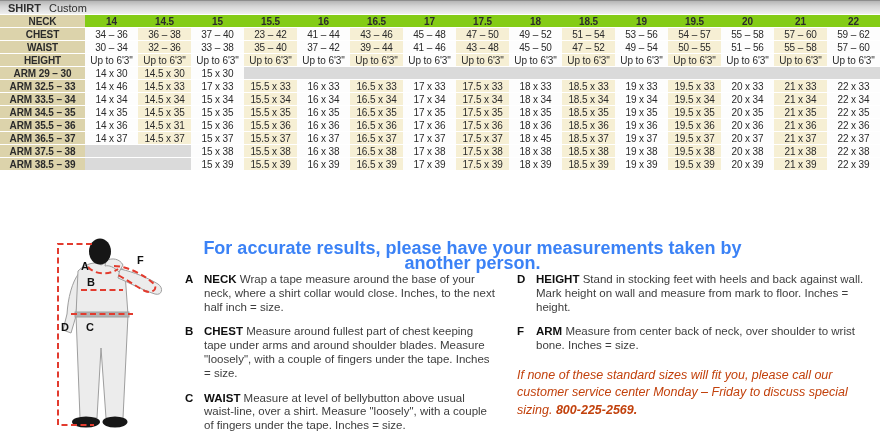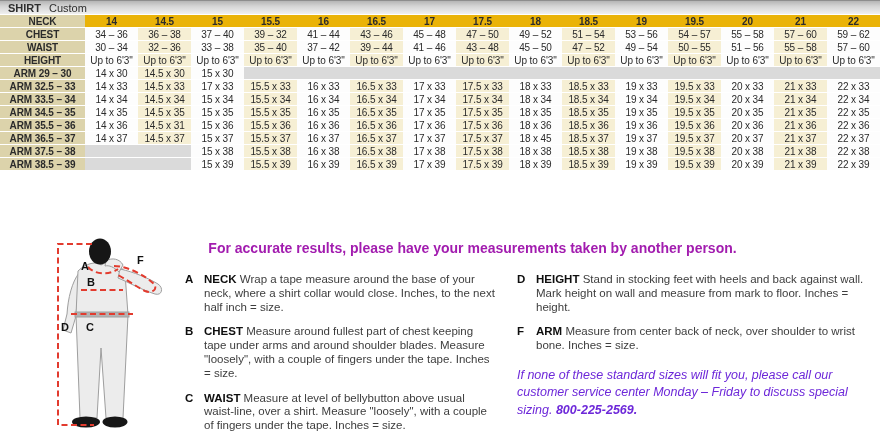--- a/index.html
+++ b/index.html
@@ -17,42 +17,42 @@
   }
   .topbar .t1 { font-weight:bold; }
   .topbar .t2 { margin-left:8px; }
   
   table.size-table { border-collapse:separate; border-spacing:0; width:880px; table-layout:fixed; }
   table.size-table td {
     height:13px; padding:0; border-bottom:1.5px solid #ffffff;
     font-size:10px; letter-spacing:-0.1px; text-align:center; color:#2b2b2b; white-space:nowrap;
   }
   td.label { width:85px; text-align:left; padding-left:8px; background:#dcd3ab; font-weight:bold; font-size:10.3px; }
-  td.head  { background:#eab308; font-weight:bold; font-size:10.5px; }
+  td.head  { background:#84cc16; font-weight:bold; font-size:10.5px; }
   td.c0 { background:#fdfdfd; }
   td.c1 { background:#f6efd4; }
   td.empty { background:#dadada; }
   
   .figure { position:absolute; left:2px; top:236px; }
   .intro {
     position:absolute; left:180px; top:241px; width:585px; text-align:center;
-    font-size:14px; font-weight:bold; color:#a21caf; line-height:14.5px;
+    font-size:18px; font-weight:bold; color:#3b82f6; line-height:14.5px;
   }
   .cols { position:absolute; left:185px; top:273px; right:6px; display:flex; gap:20px; }
   .col-left { width:312px; flex:none; }
   .col-right { flex:1; }
   .item {
     display:grid; grid-template-columns:19px 1fr; margin-bottom:11px;
     font-size:11.5px; line-height:13.8px; color:#3d3d3d;
   }
   .item .letter { font-weight:bold; color:#0f0f0f; }
   .item .term { font-weight:bold; color:#0f0f0f; }
   .footnote {
     margin-top:14px; max-width:352px; font-style:italic; font-size:12.5px;
-    line-height:17.5px; color:#6d28d9;
+    line-height:17.5px; color:#c2410c;
   }
   .footnote b { font-weight:bold; }
   
   .fig-label { font-family:"Liberation Sans", sans-serif; font-size:11px; font-weight:bold; fill:#111; }
 </style>
 </head>
 <body>
 
 <div class="page">
 
@@ -78,21 +78,21 @@
           <td class="head">19.5</td>
           <td class="head">20</td>
           <td class="head">21</td>
           <td class="head">22</td>
         </tr>
         <tr>
           <td class="label">CHEST</td>
           <td class="c0">34 – 36</td>
           <td class="c1">36 – 38</td>
           <td class="c0">37 – 40</td>
-          <td class="c1">39 – 32</td>
+          <td class="c1">23 – 42</td>
           <td class="c0">41 – 44</td>
           <td class="c1">43 – 46</td>
           <td class="c0">45 – 48</td>
           <td class="c1">47 – 50</td>
           <td class="c0">49 – 52</td>
           <td class="c1">51 – 54</td>
           <td class="c0">53 – 56</td>
           <td class="c1">54 – 57</td>
           <td class="c0">55 – 58</td>
           <td class="c1">57 – 60</td>
@@ -147,21 +147,21 @@
           <td class="empty"></td>
           <td class="empty"></td>
           <td class="empty"></td>
           <td class="empty"></td>
           <td class="empty"></td>
           <td class="empty"></td>
           <td class="empty"></td>
         </tr>
         <tr>
           <td class="label">ARM 32.5 – 33</td>
-          <td class="c0">14 x 33</td>
+          <td class="c0">14 x 46</td>
           <td class="c1">14.5 x 33</td>
           <td class="c0">17 x 33</td>
           <td class="c1">15.5 x 33</td>
           <td class="c0">16 x 33</td>
           <td class="c1">16.5 x 33</td>
           <td class="c0">17 x 33</td>
           <td class="c1">17.5 x 33</td>
           <td class="c0">18 x 33</td>
           <td class="c1">18.5 x 33</td>
           <td class="c0">19 x 33</td>

